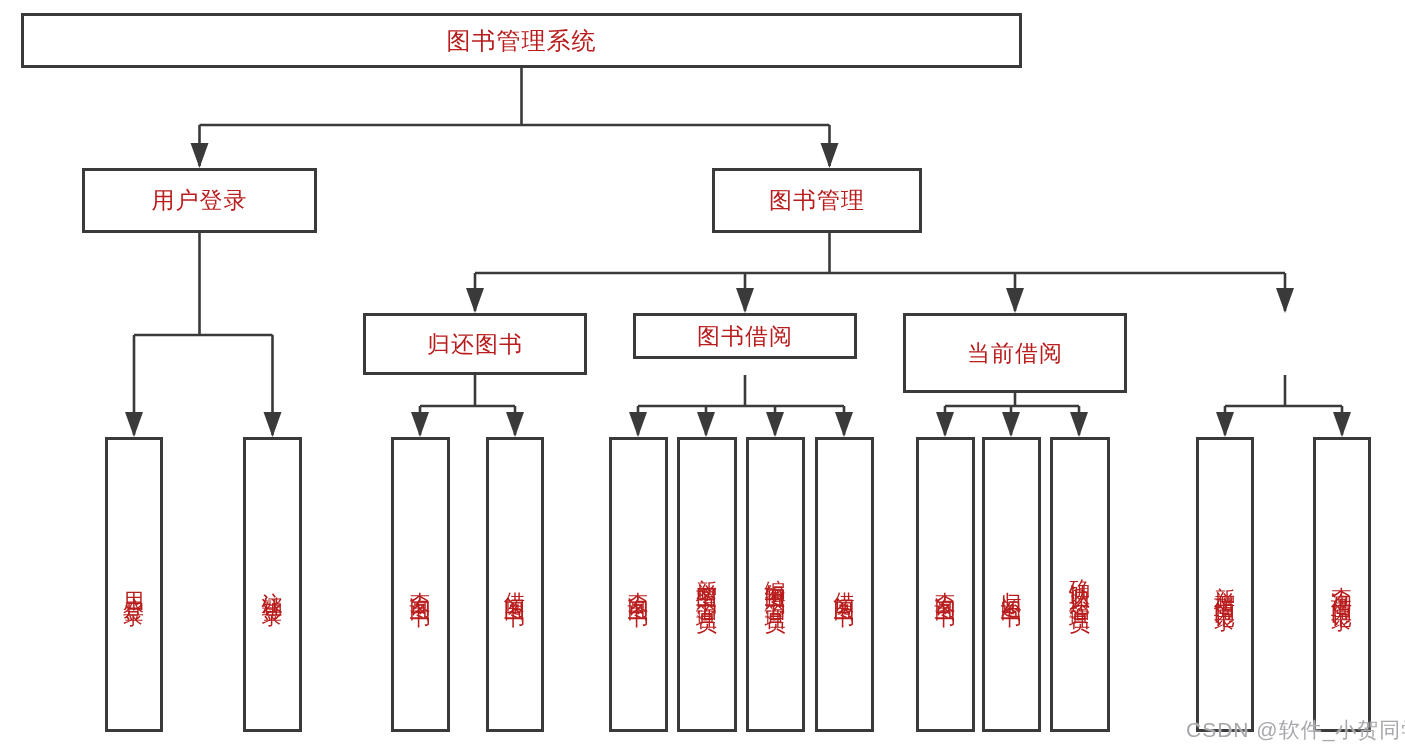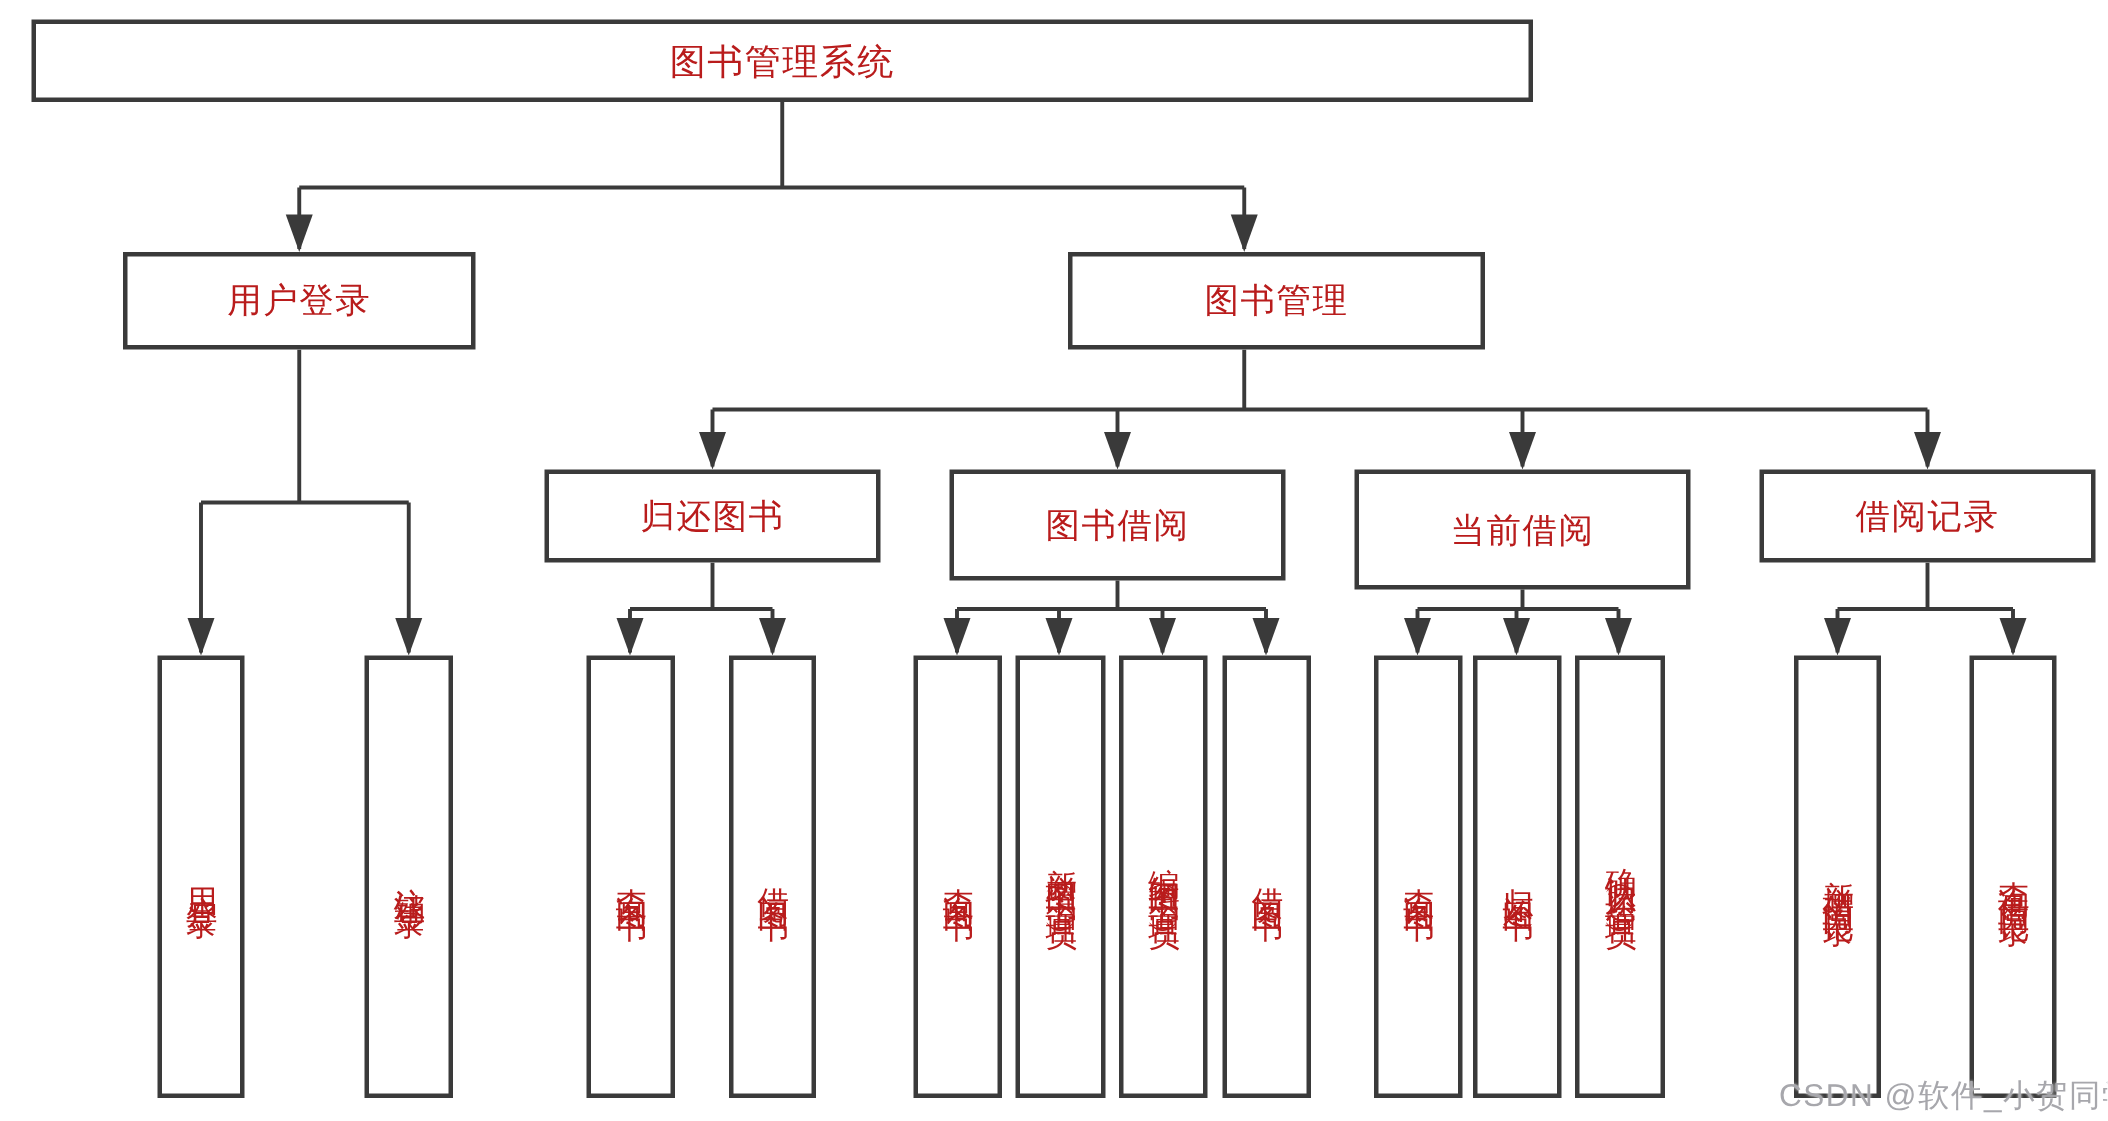--- a/index.html
+++ b/index.html
@@ -91,35 +91,32 @@
       </g>
   </svg>
 
   <div class="node hbox root" style="left:21px;top:13px;width:1001px;height:55px;">
     <span>图书管理系统</span>
   </div>
 
   <div class="node hbox" style="left:82px;top:168px;width:235px;height:65px;">
     <span>用户登录</span>
   </div>
-  <div class="node hbox" style="left:712px;top:168px;width:278px;height:65px;">
+  <div class="node hbox" style="left:712px;top:168px;width:210px;height:65px;">
     <span>图书管理</span>
   </div>
 
   <div class="node hbox" style="left:363px;top:313px;width:224px;height:62px;">
     <span>归还图书</span>
   </div>
-  <div class="node hbox" style="left:633px;top:313px;width:224px;height:74px;">
+  <div class="node hbox" style="left:633px;top:313px;width:224px;height:46px;">
     <span>图书借阅</span>
   </div>
   <div class="node hbox" style="left:903px;top:313px;width:224px;height:80px;">
     <span>当前借阅</span>
-  </div>
-  <div class="node hbox" style="left:1173px;top:313px;width:224px;height:62px;">
-    <span>借阅记录</span>
   </div>
 
   <div class="node vbox" style="left:105px;top:437px;width:58px;height:295px;">
     <span class="vtext">用户登录</span>
   </div>
   <div class="node vbox" style="left:243px;top:437px;width:59px;height:295px;">
     <span class="vtext">注销登录</span>
   </div>
 
   <div class="node vbox" style="left:391px;top:437px;width:59px;height:295px;">

